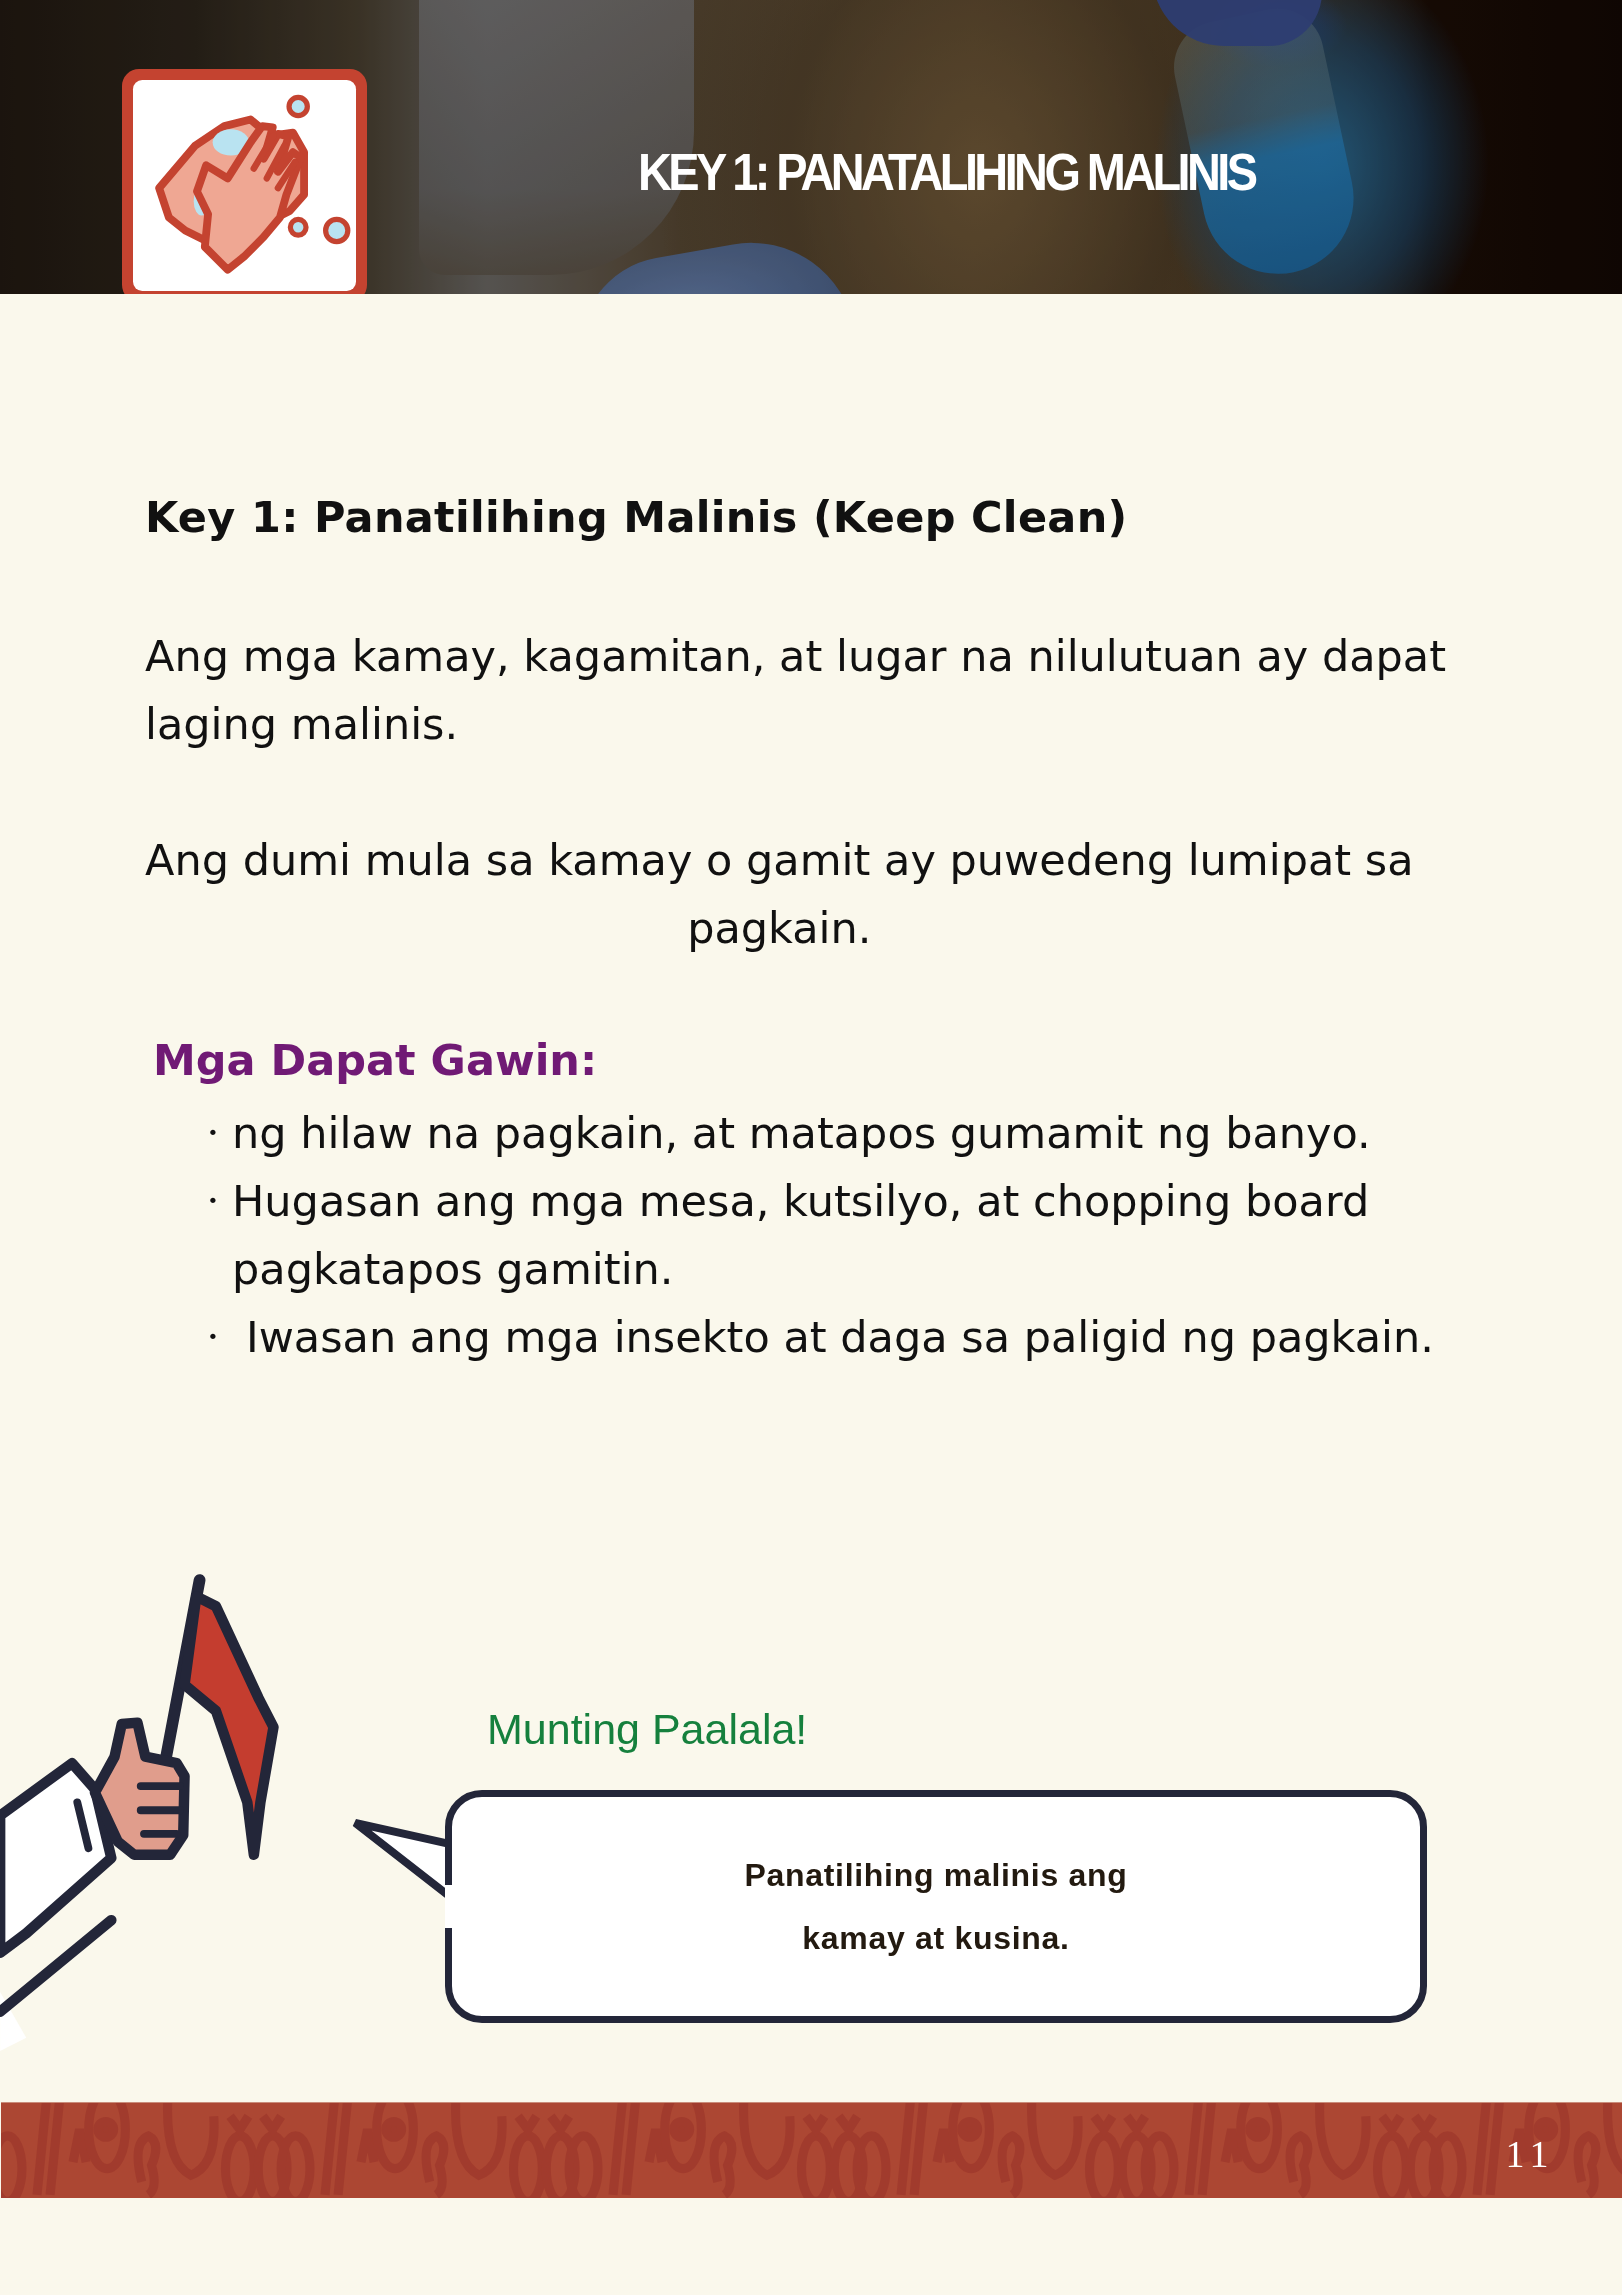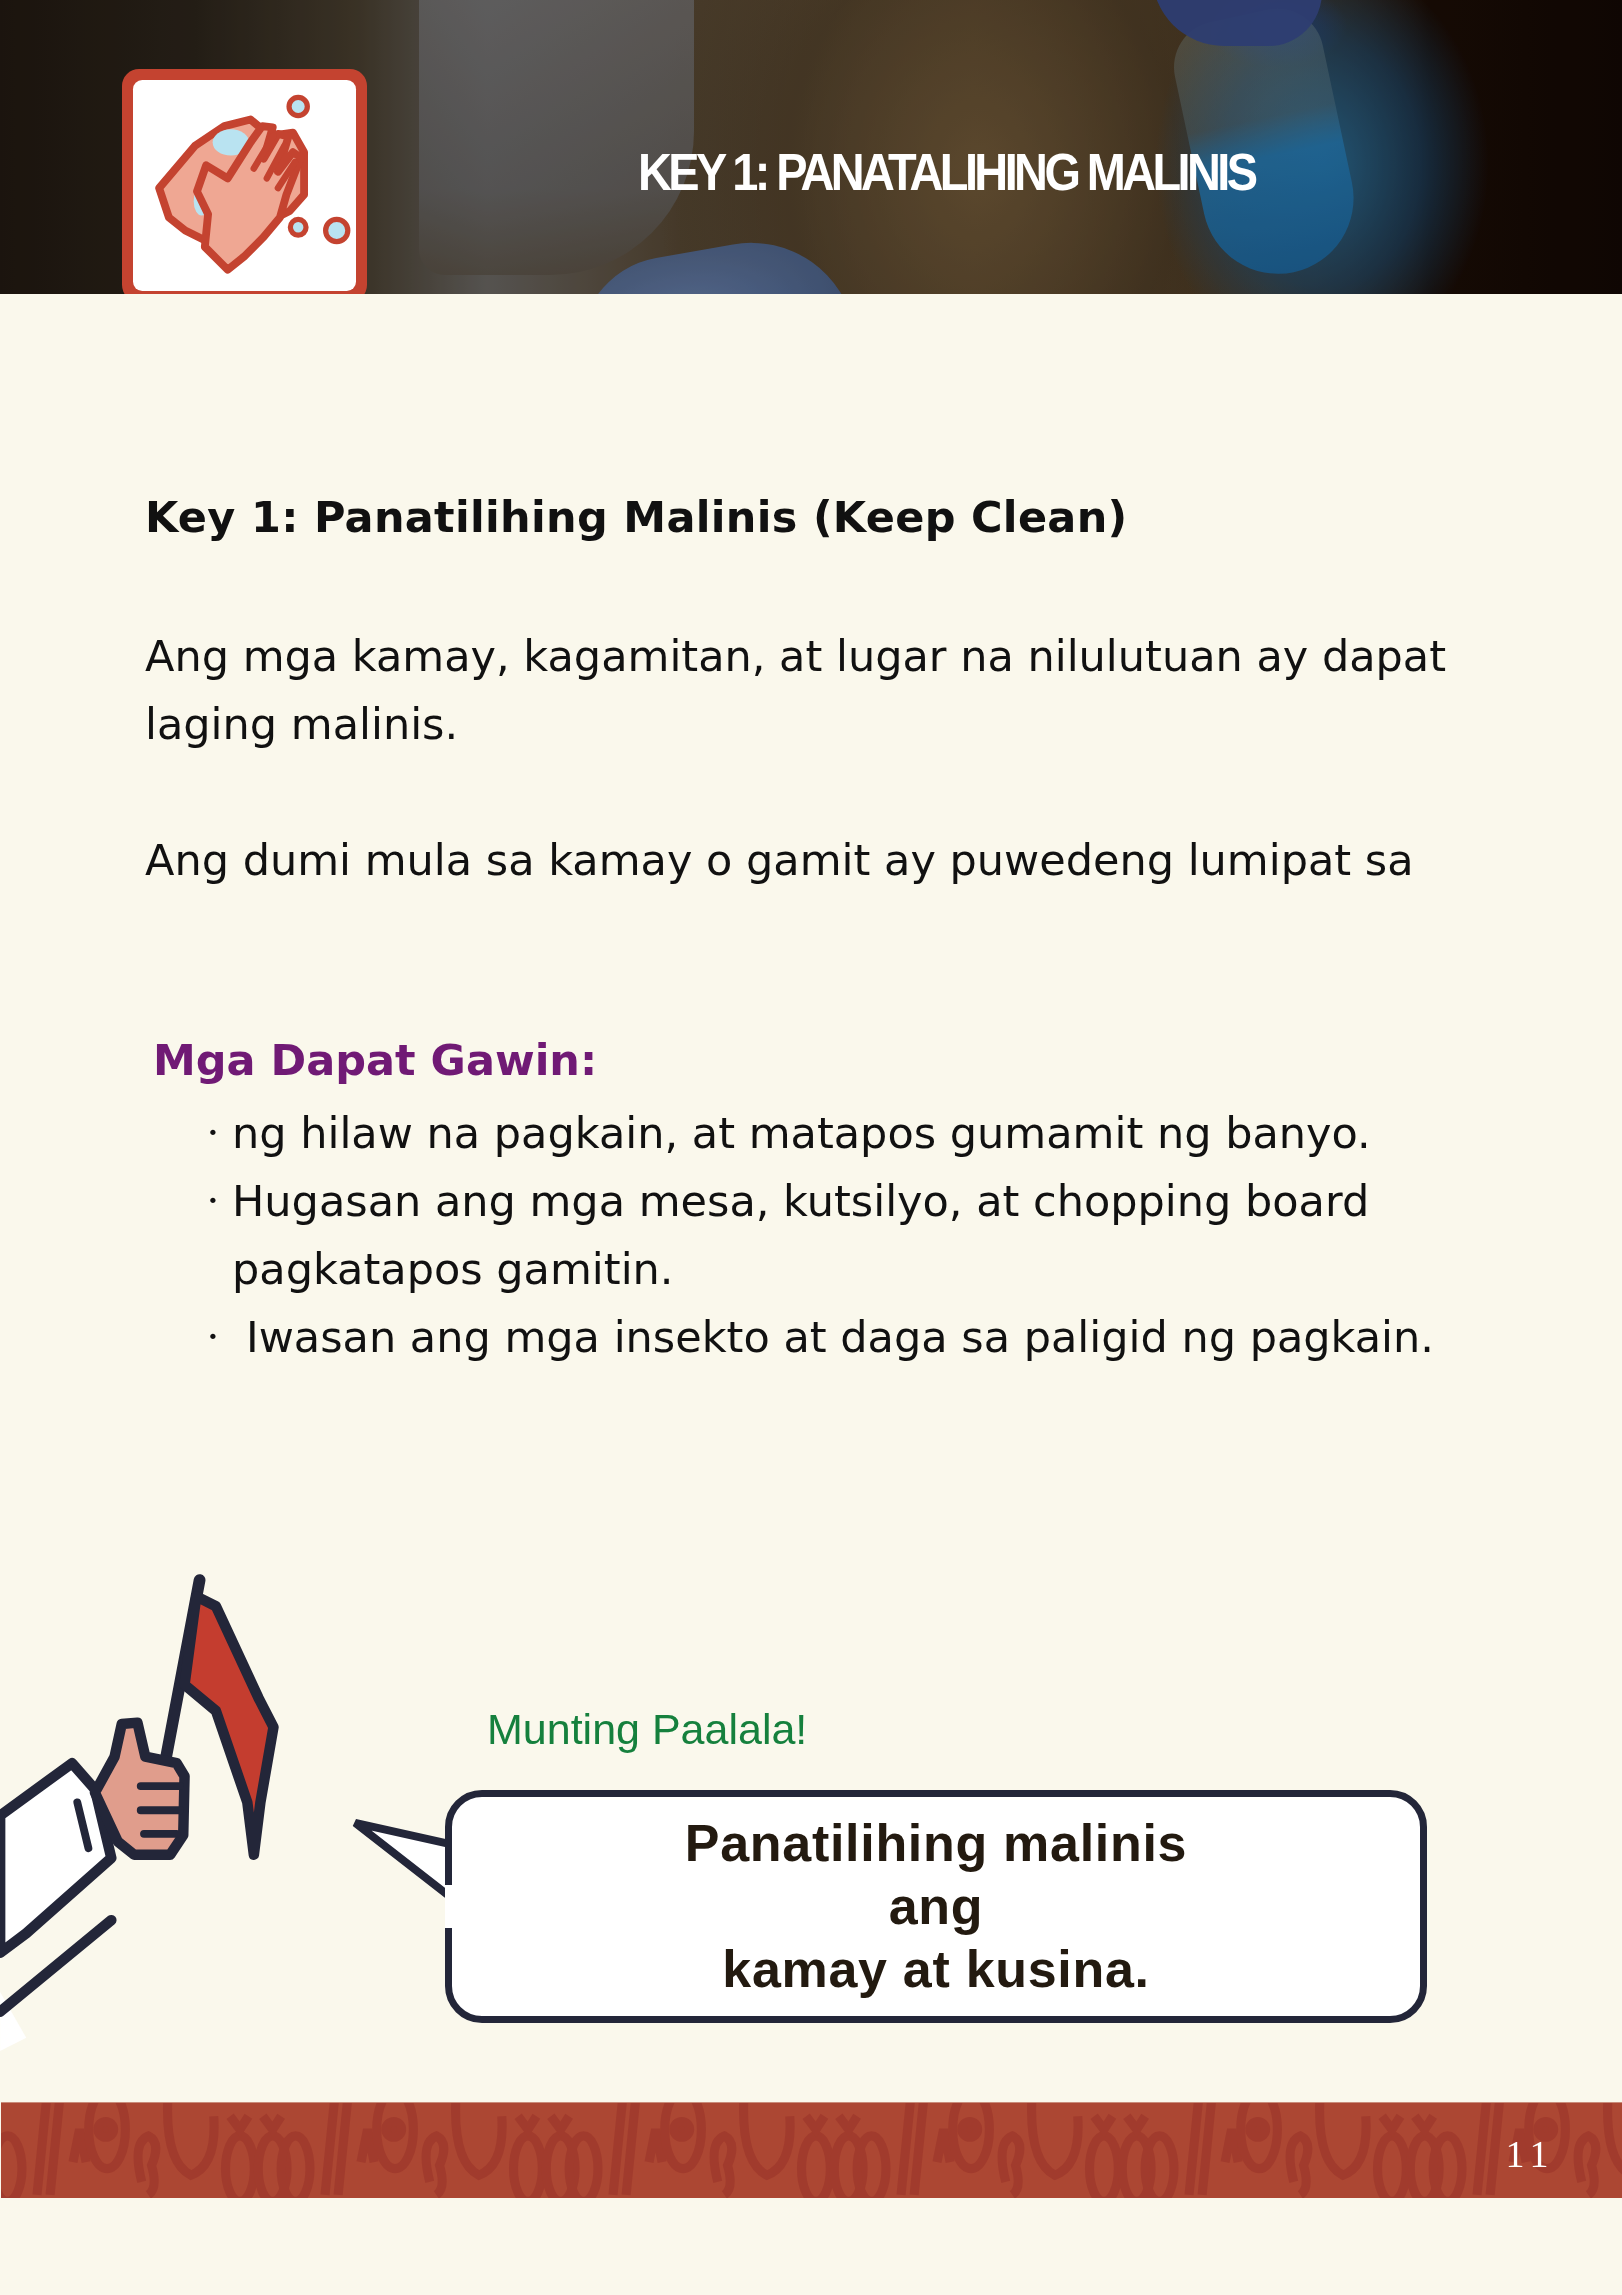--- a/index.html
+++ b/index.html
@@ -152,21 +152,21 @@
       width: 982px; height: 233px;
       background: #FFFFFF;
       border: 7.9px solid #232639;
       border-radius: 37px;
       display: flex; align-items: center; justify-content: center;
       text-align: center;
     }
     .bubble-text {
       font-family: "Liberation Sans", sans-serif;
       font-weight: bold;
-      font-size: 52px;
+      font-size: 32px;
       line-height: 63px;
       color: #231A10;
       width: 589px;
       letter-spacing: 0.7px;
     }
     .bubble-line { display: block; }
     .bubble-tail-cover {
       position: absolute; left: 445px; top: 1885px;
       width: 9.2px; height: 43px;
       background: #FFFFFF;
@@ -228,20 +228,21 @@
 <main class="content">
   <h2 class="section-heading">Key 1: Panatilihing Malinis (Keep Clean)</h2>
 
   <p class="para para-1">
     <span class="bullet-text">Ang mga kamay, kagamitan, at lugar na nilulutuan ay dapat</span>
     <span class="bullet-text">laging malinis.</span>
   </p>
 
   <p class="para para-2">
     <span class="bullet-text">Ang dumi mula sa kamay o gamit ay puwedeng lumipat sa</span>
+    <span class="bullet-text">pagkain.</span>
   </p>
 
   <h3 class="dos-heading">Mga Dapat Gawin:</h3>
 
   <ul class="bullets">
     <li class="bullet-item">
       <span class="dot">・</span>
       <span class="bullet-text">ng hilaw na pagkain, at matapos gumamit ng banyo.</span>
     </li>
     <li class="bullet-item">

